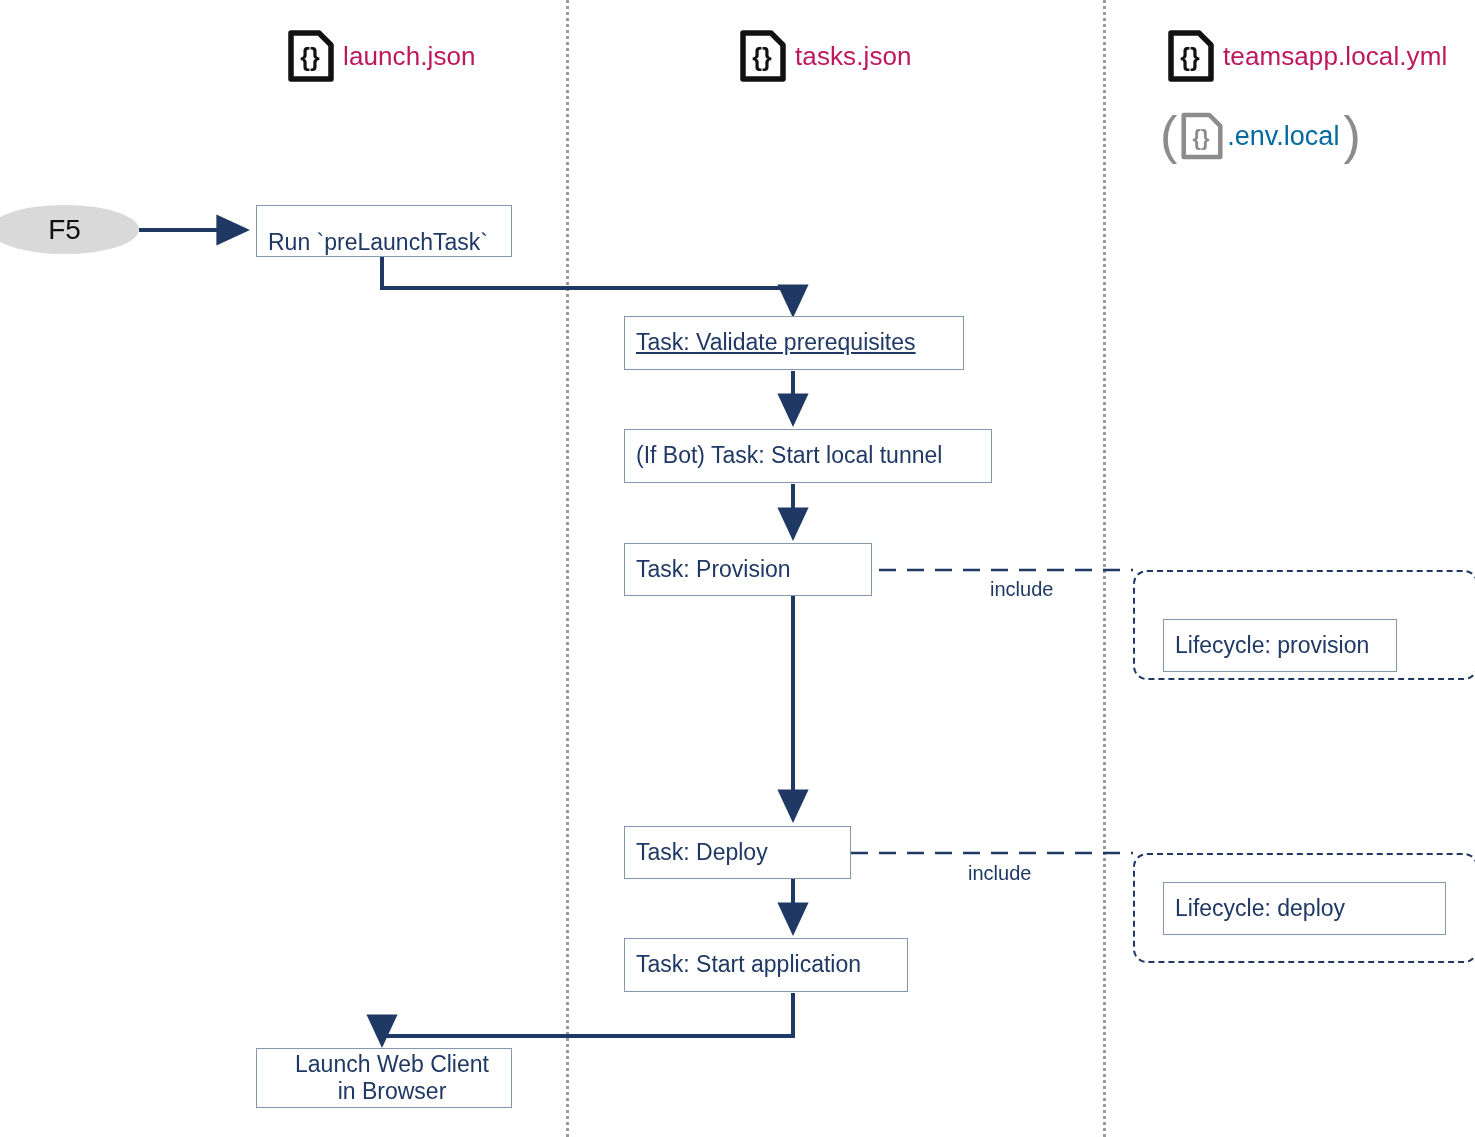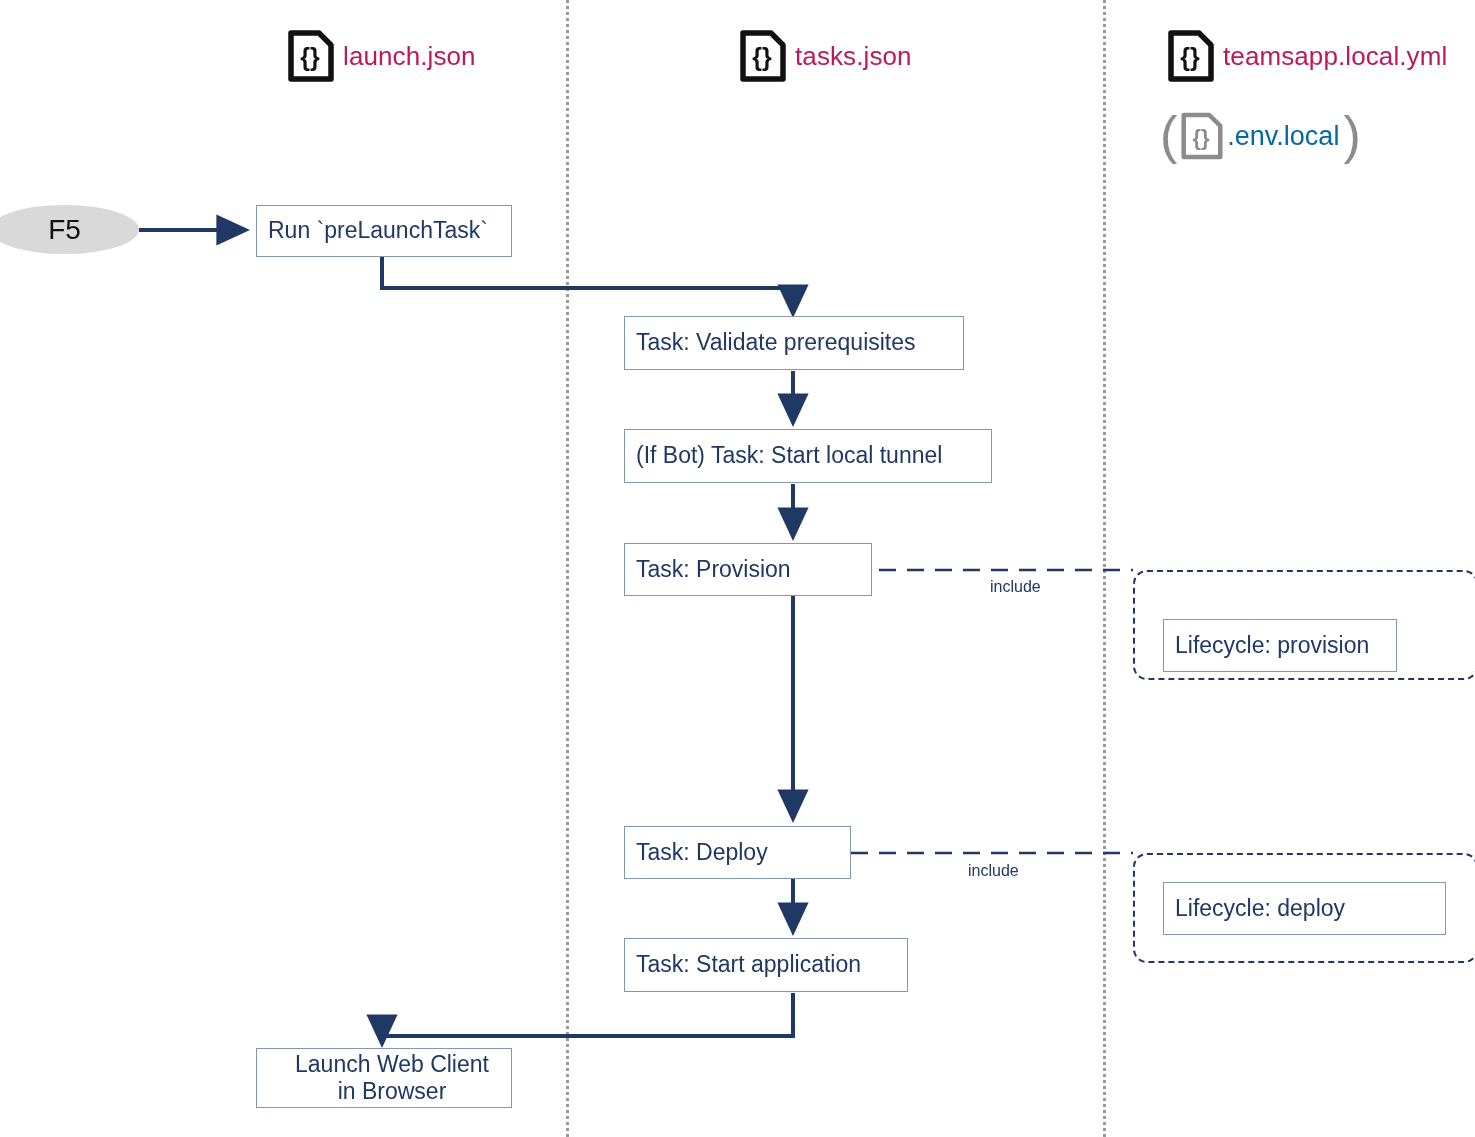--- a/index.html
+++ b/index.html
@@ -111,21 +111,21 @@
   .dashed-group {
     position: absolute;
     box-sizing: border-box;
     border: 2px dashed #1f3864;
     border-radius: 14px;
     background: transparent;
   }
 
   .edge-label {
     position: absolute;
-    font-size: 16px;
+    font-size: 20px;
     color: #1f3864;
     white-space: nowrap;
   }
 </style>
 </head>
 <body>
 
 <div id="canvas">
 
   <div class="lane-divider" style="left:566px;"></div>
@@ -196,25 +196,25 @@
       </svg>
     </span>
     <span class="env-title">.env.local</span>
     <span class="paren">)</span>
   </div>
 
   <div class="start-node" style="left:-10px; top:205px; width:149px; height:49px;">
     <span>F5</span>
   </div>
 
-  <div class="node" style="left:256px; top:205px; width:256px; height:52px;">
+  <div class="node" style="left:256px; top:205px; width:256px; height:52px;align-items:flex-end;">
     <span>Run `preLaunchTask`</span>
   </div>
 
-  <div class="node" style="left:624px; top:316px; width:340px; height:54px;">
+  <div class="node" style="left:624px; top:316px; width:340px; height:54px;text-decoration:underline;">
     <span>Task: Validate prerequisites</span>
   </div>
 
   <div class="node" style="left:624px; top:429px; width:368px; height:54px;">
     <span>(If Bot) Task: Start local tunnel</span>
   </div>
 
   <div class="node" style="left:624px; top:543px; width:248px; height:53px;">
     <span>Task: Provision</span>
   </div>

